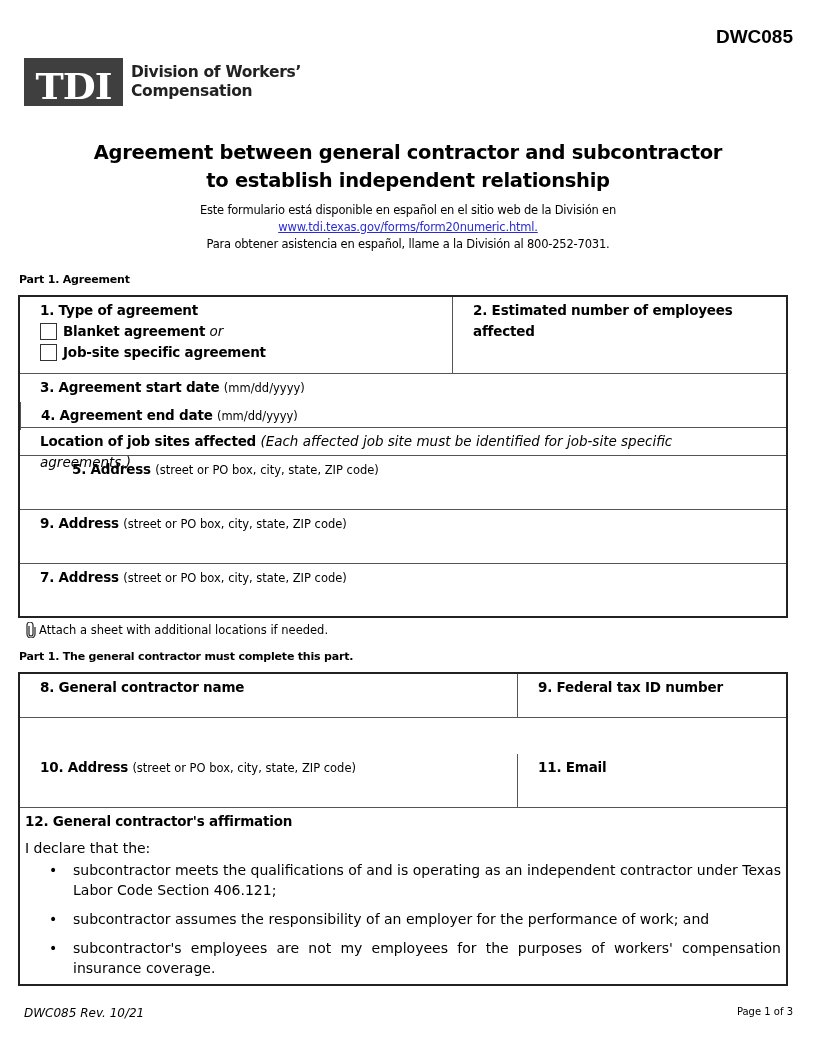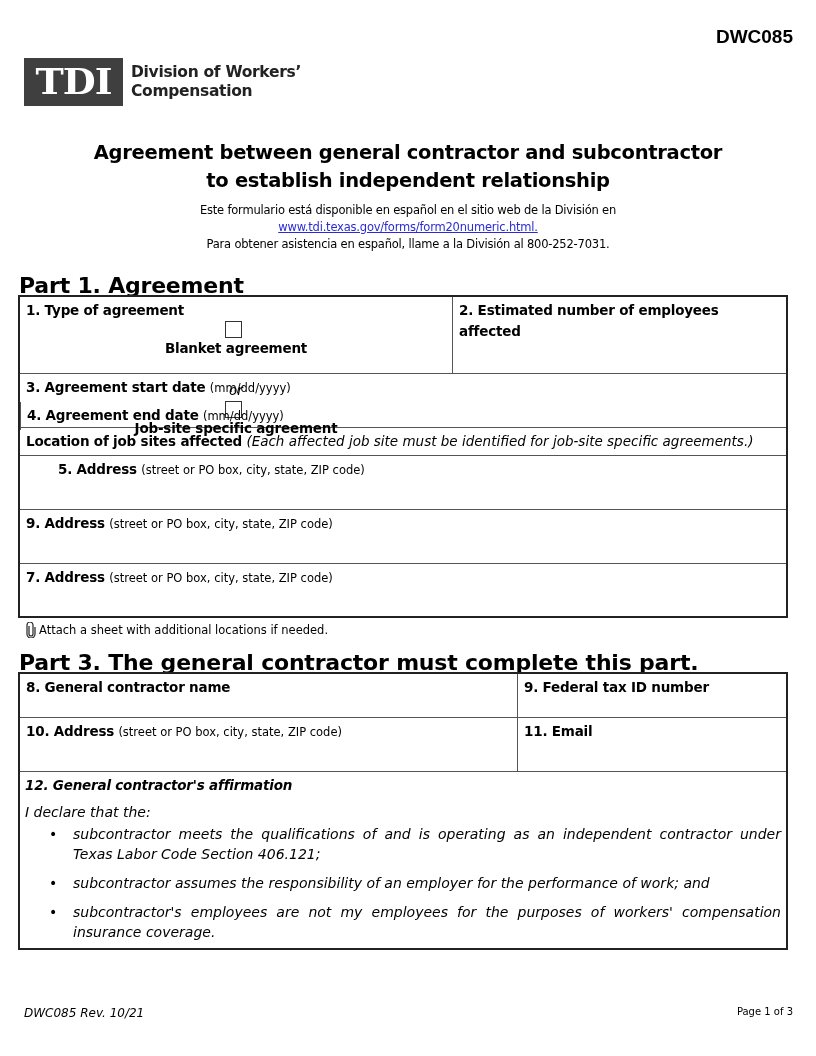--- a/index.html
+++ b/index.html
@@ -2,45 +2,45 @@
 <html><head>
 <meta charset="utf-8">
 <style>
   * { box-sizing: border-box; margin: 0; padding: 0; }
   html, body { width: 816px; height: 1056px; background: #ffffff; }
   body { position: relative; font-family: "DejaVu Sans", sans-serif; color: #000; overflow: hidden; }
 
   .form-code { position: absolute; top: 26px; right: 23px; font-family: "Liberation Sans", sans-serif; font-weight: bold; font-size: 19px; }
 
   .logo { position: absolute; left: 24px; top: 58px; display: flex; align-items: center; }
-  .logo-box { width: 99px; height: 48px; background: #3f3f3f; display: flex; align-items: center; justify-content: center; }
+  .logo-box { width: 99px; height: 48px; background: #3f3f3f; display: flex; align-items: flex-end; justify-content: center; }
   .logo-box span { font-family: "DejaVu Serif", serif; font-weight: bold; color: #fff; font-size: 38px; letter-spacing: -1px; line-height: 1; transform: scaleY(0.95); }
   .logo-text { margin-left: 8px; font-family: "DejaVu Sans", sans-serif; font-weight: bold; font-size: 15.5px; line-height: 19px; color: #222; letter-spacing: -0.3px; }
 
   .title { position: absolute; left: 0; width: 816px; top: 139px; text-align: center; font-weight: bold; font-size: 19.5px; line-height: 28px; letter-spacing: -0.3px; }
   .spanish { position: absolute; left: 0; width: 816px; top: 202px; text-align: center; font-size: 11.5px; line-height: 17px; letter-spacing: -0.2px; }
   .spanish a { color: #1a0dab; text-decoration: underline; color: #2b2bd6; }
 
-  .part-heading { position: absolute; left: 19px; font-weight: bold; font-size: 22px; letter-spacing: -0.2px; }
+  .part-heading { position: absolute; left: 19px; font-weight: bold; font-size: 11px; letter-spacing: -0.2px; }
 
   .table { position: absolute; left: 18px; width: 770px; border: 2px solid #222; }
   .row { display: flex; border-bottom: 1px solid #555; }
   .row:last-child { border-bottom: none; }
-  .cell { padding: 3px 6px; font-size: 13.5px; line-height: 21px; }
+  .cell { padding: 3px 20px; font-size: 13.5px; line-height: 21px; }
   .cell + .cell { border-left: 1px solid #555; }
   .b { font-weight: bold; letter-spacing: -0.2px; }
   .small { font-size: 11.5px; font-weight: normal; }
   .it { font-style: italic; font-weight: normal; }
-  .checkbox-line { display: flex; align-items: center; flex-direction: column; }
+  .checkbox-line { display: flex; align-items: center; }
   .checkbox { width: 17px; height: 17px; border: 1px solid #333; margin-right: 6px; display: inline-block; background: #fff; }
 
   .attach { position: absolute; left: 25px; top: 622px; font-size: 11.5px; display: flex; align-items: center; }
   .attach svg { margin-right: 2px; }
 
-  .affirm { padding: 3px 5px 6px 5px; font-size: 13.5px; font-style: italic; }
+  .affirm { padding: 3px 5px 6px 5px; font-size: 13.5px; }
   .affirm ul { list-style: none; margin-top: 2px; }
   .affirm li { position: relative; padding-left: 48px; text-align: justify; line-height: 20px; margin-bottom: 9px; font-size: 14px; }
   .affirm li:last-child { margin-bottom: 0; }
   .affirm li .bullet { position: absolute; left: 24px; top: 0; }
 
   .footer-left { position: absolute; left: 24px; top: 1006px; font-size: 12px; font-style: italic; }
   .footer-right { position: absolute; right: 23px; top: 1006px; font-size: 10px; }
 </style>
 </head>
 <body>
@@ -123,32 +123,32 @@
   </div>
 </div>
 
 <div class="attach">
   <svg width="12" height="16" viewBox="0 0 12 16">
     <path d="M4 4 V12 a2 2 0 0 0 4 0 V3 a3 3 0 0 0 -6 0 V12 a4 4 0 0 0 8 0 V5" fill="none" stroke="#222" stroke-width="1.2"></path>
   </svg>
   <span>Attach a sheet with additional locations if needed.</span>
 </div>
 
-<div class="part-heading" style="top:650px;">Part 3. The general contractor must complete this part.</div>
+<div class="part-heading" style="top:650px;">Part 1. The general contractor must complete this part.</div>
 
 <div class="table" style="top:672px;">
   <div class="row" style="height:44px;">
     <div class="cell" style="width:497px;">
       <span class="b">8. General contractor name</span>
     </div>
     <div class="cell" style="flex:1;">
       <span class="b">9. Federal tax ID number</span>
     </div>
   </div>
-  <div class="row" style="height:54px;">
+  <div class="row" style="height:54px;margin-top:36px;">
     <div class="cell" style="width:497px;">
       <span class="b">10. Address</span>
       <span class="small">(street or PO box, city, state, ZIP code)</span>
     </div>
     <div class="cell" style="flex:1;">
       <span class="b">11. Email</span>
     </div>
   </div>
   <div class="row">
     <div class="affirm" style="flex:1;">

